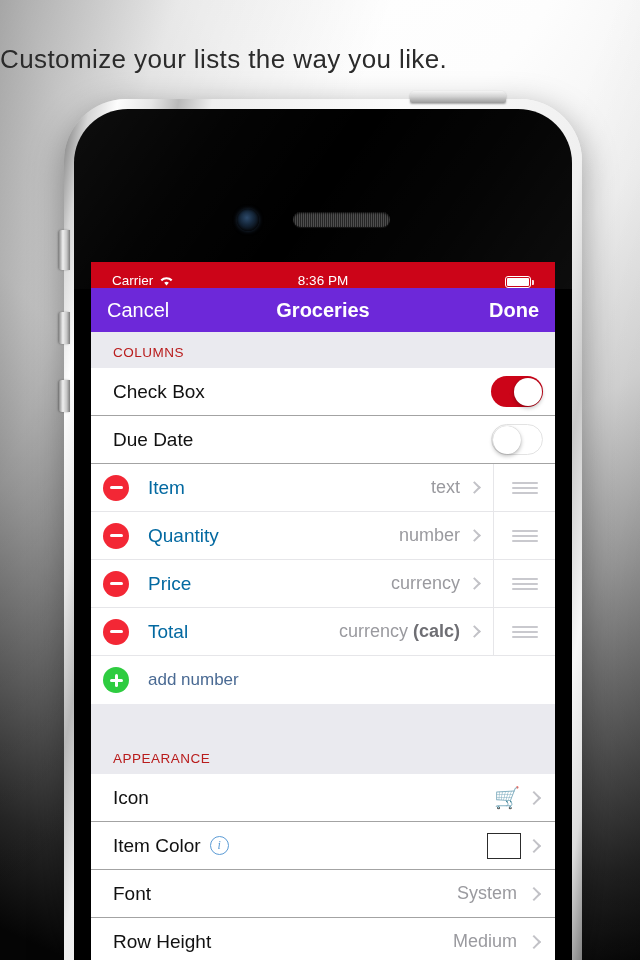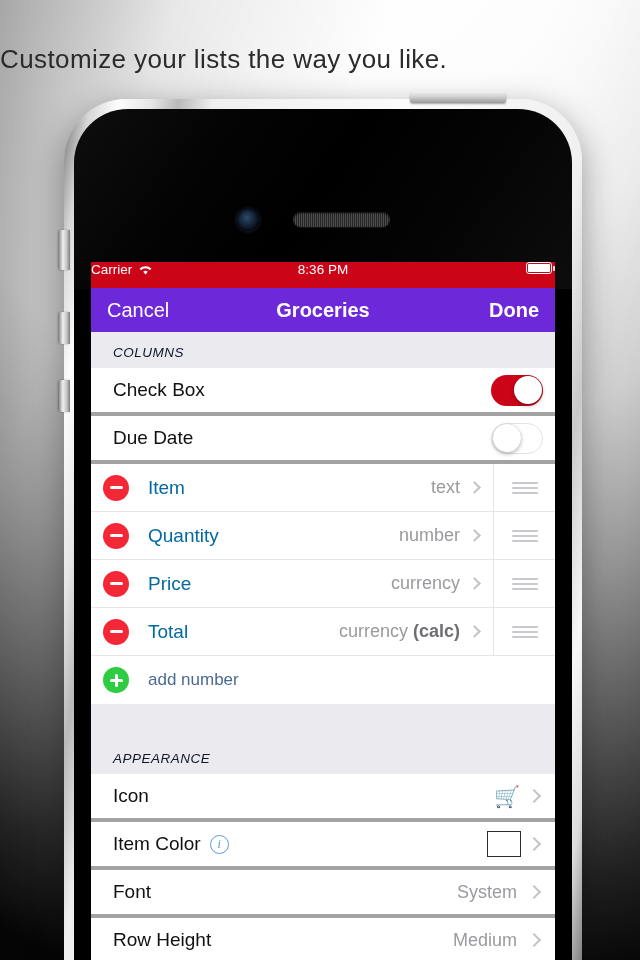--- a/index.html
+++ b/index.html
@@ -152,22 +152,22 @@
     height: 737px;
     background: #ffffff;
     overflow: hidden;
   }
 
   
   #status-bar {
     height: 26px;
     background: #cc0418;
     display: flex;
-    align-items: flex-start;
-    padding: 0 0;
+    align-items: flex-end;
+    padding: 0 21px;
     color: #ffffff;
     font-size: 13px;
     position: relative;
   }
   #status-left { display: flex; align-items: center; gap: 6px; }
   #carrier-label { font-size: 13.5px; }
   #status-time {
     position: absolute;
     left: 0; right: 0;
     text-align: center;
@@ -216,42 +216,41 @@
 
   
   #table-view {
     height: calc(100% - 70px);
     background: #ffffff;
     overflow: hidden;
   }
 
   .section-header {
     background: #eaeaef;
-    color: #0f172a;
+    color: #b91c1c;
     font-size: 13.5px;
     letter-spacing: 0.5px;
     padding: 0 22px;
     display: flex;
     align-items: flex-end;
     height: 36px;
     padding-bottom: 8px;
-    font-style: italic;
   }
   .section-gap {
     background: #eaeaef;
     height: 34px;
   }
 
   .row {
     height: 48px;
     background: #ffffff;
     display: flex;
     align-items: center;
     padding-left: 22px;
-    border-bottom: 4px solid #a3a3a3;
+    border-bottom: 1px solid #a3a3a3;
     position: relative;
   }
   .row-label {
     font-size: 19px;
     color: #111111;
   }
   .row-value {
     margin-left: auto;
     font-size: 18px;
     color: #9a9a9f;

